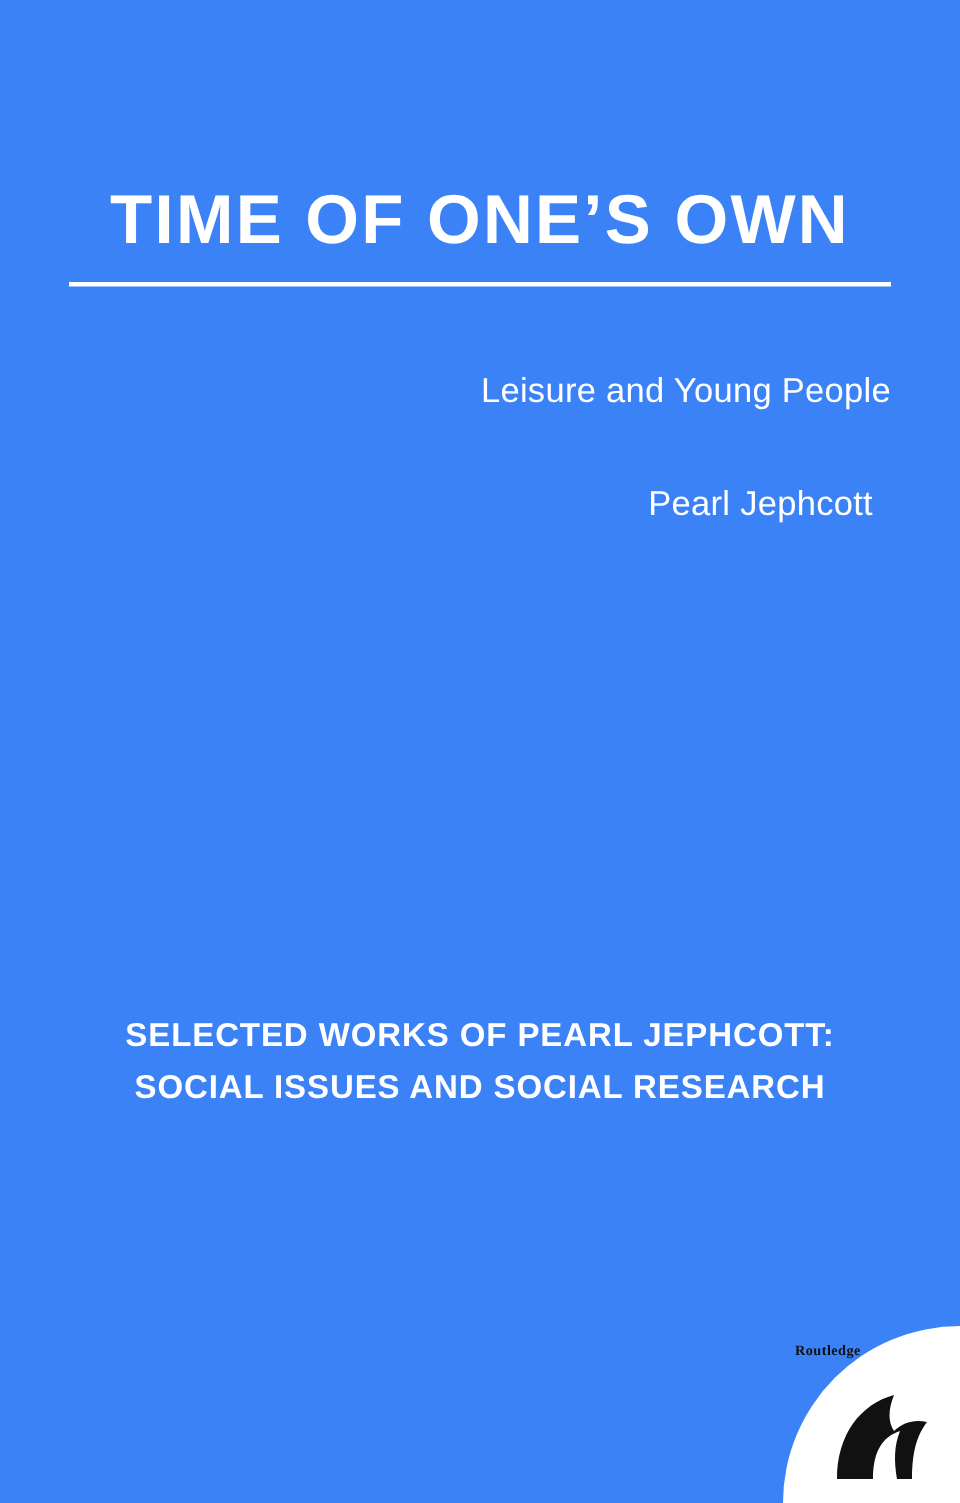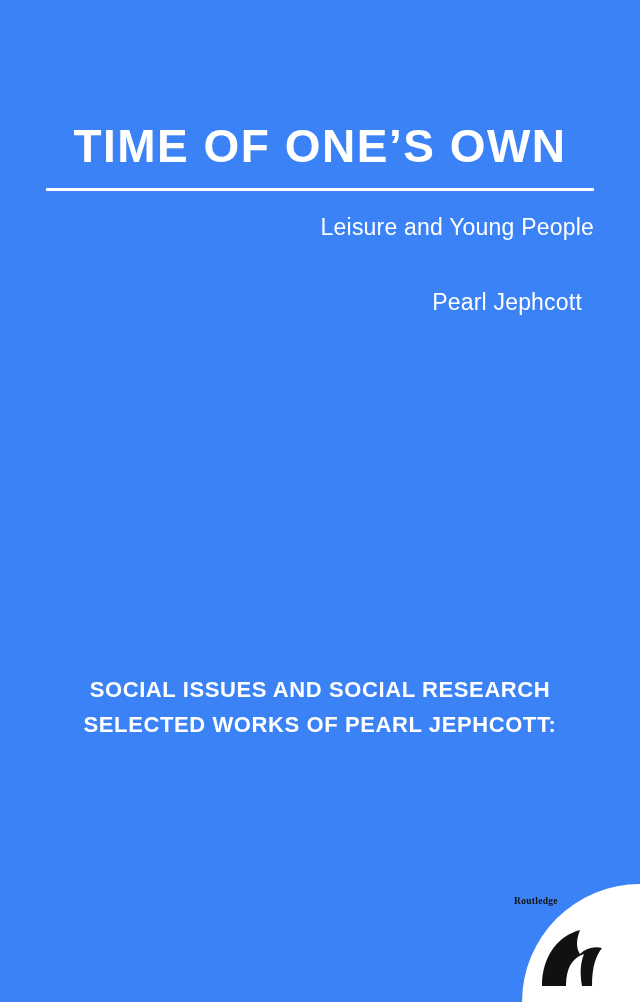--- a/index.html
+++ b/index.html
@@ -28,21 +28,21 @@
     font-size: 46px;
     font-weight: bold;
     letter-spacing: 1.5px;
     text-align: center;
     line-height: 1.05;
     padding-bottom: 18px;
     border-bottom: 3px solid #ffffff;
   }
   .subtitle {
     margin: 0;
-    padding-top: 23px;
+    padding-top: 56px;
     color: #ffffff;
     font-size: 23px;
     font-weight: normal;
     text-align: right;
     letter-spacing: 0.2px;
   }
   .author {
     margin: 12px;
     padding-top: 36px;
     color: #ffffff;
@@ -76,21 +76,21 @@
     position: absolute;
     right: 0;
     bottom: 0;
     width: 118px;
     height: 118px;
     background: #ffffff;
     border-top-left-radius: 100%;
   }
   .logo-inner {
     position: absolute;
-    right: 24px;
+    right: 8px;
     bottom: 10px;
     width: 104px;
     height: 100px;
   }
   .logo-word {
     position: absolute;
     left: 2px;
     top: 4px;
     font-size: 9.5px;
     font-weight: bold;
@@ -111,22 +111,22 @@
 
 <div class="cover">
 
   <div class="title-block">
     <h1 class="main-title">TIME OF ONE’S OWN</h1>
     <p class="subtitle">Leisure and Young People</p>
     <p class="author">Pearl Jephcott</p>
   </div>
 
   <div class="series-block">
+    <div class="series-line">SELECTED WORKS OF PEARL JEPHCOTT:</div>
     <div class="series-line">SOCIAL ISSUES AND SOCIAL RESEARCH</div>
-    <div class="series-line">SELECTED WORKS OF PEARL JEPHCOTT:</div>
   </div>
 
   <div class="logo">
     <div class="logo-bg"></div>
     <div class="logo-inner">
       <span class="logo-word">Routledge</span>
       <svg class="logo-mark" viewBox="0 0 78 78">
         <path d="M6 74 C6 44 22 24 44 18 C40 28 40 36 44 42 C50 36 58 34 66 36 C60 44 56 54 56 74 Z" fill="#111111"></path>
         <path d="M30 74 C30 56 36 46 48 42 C44 52 44 62 46 74 Z" fill="#ffffff"></path>
         <circle cx="50" cy="28" r="4" fill="#ffffff"></circle>

